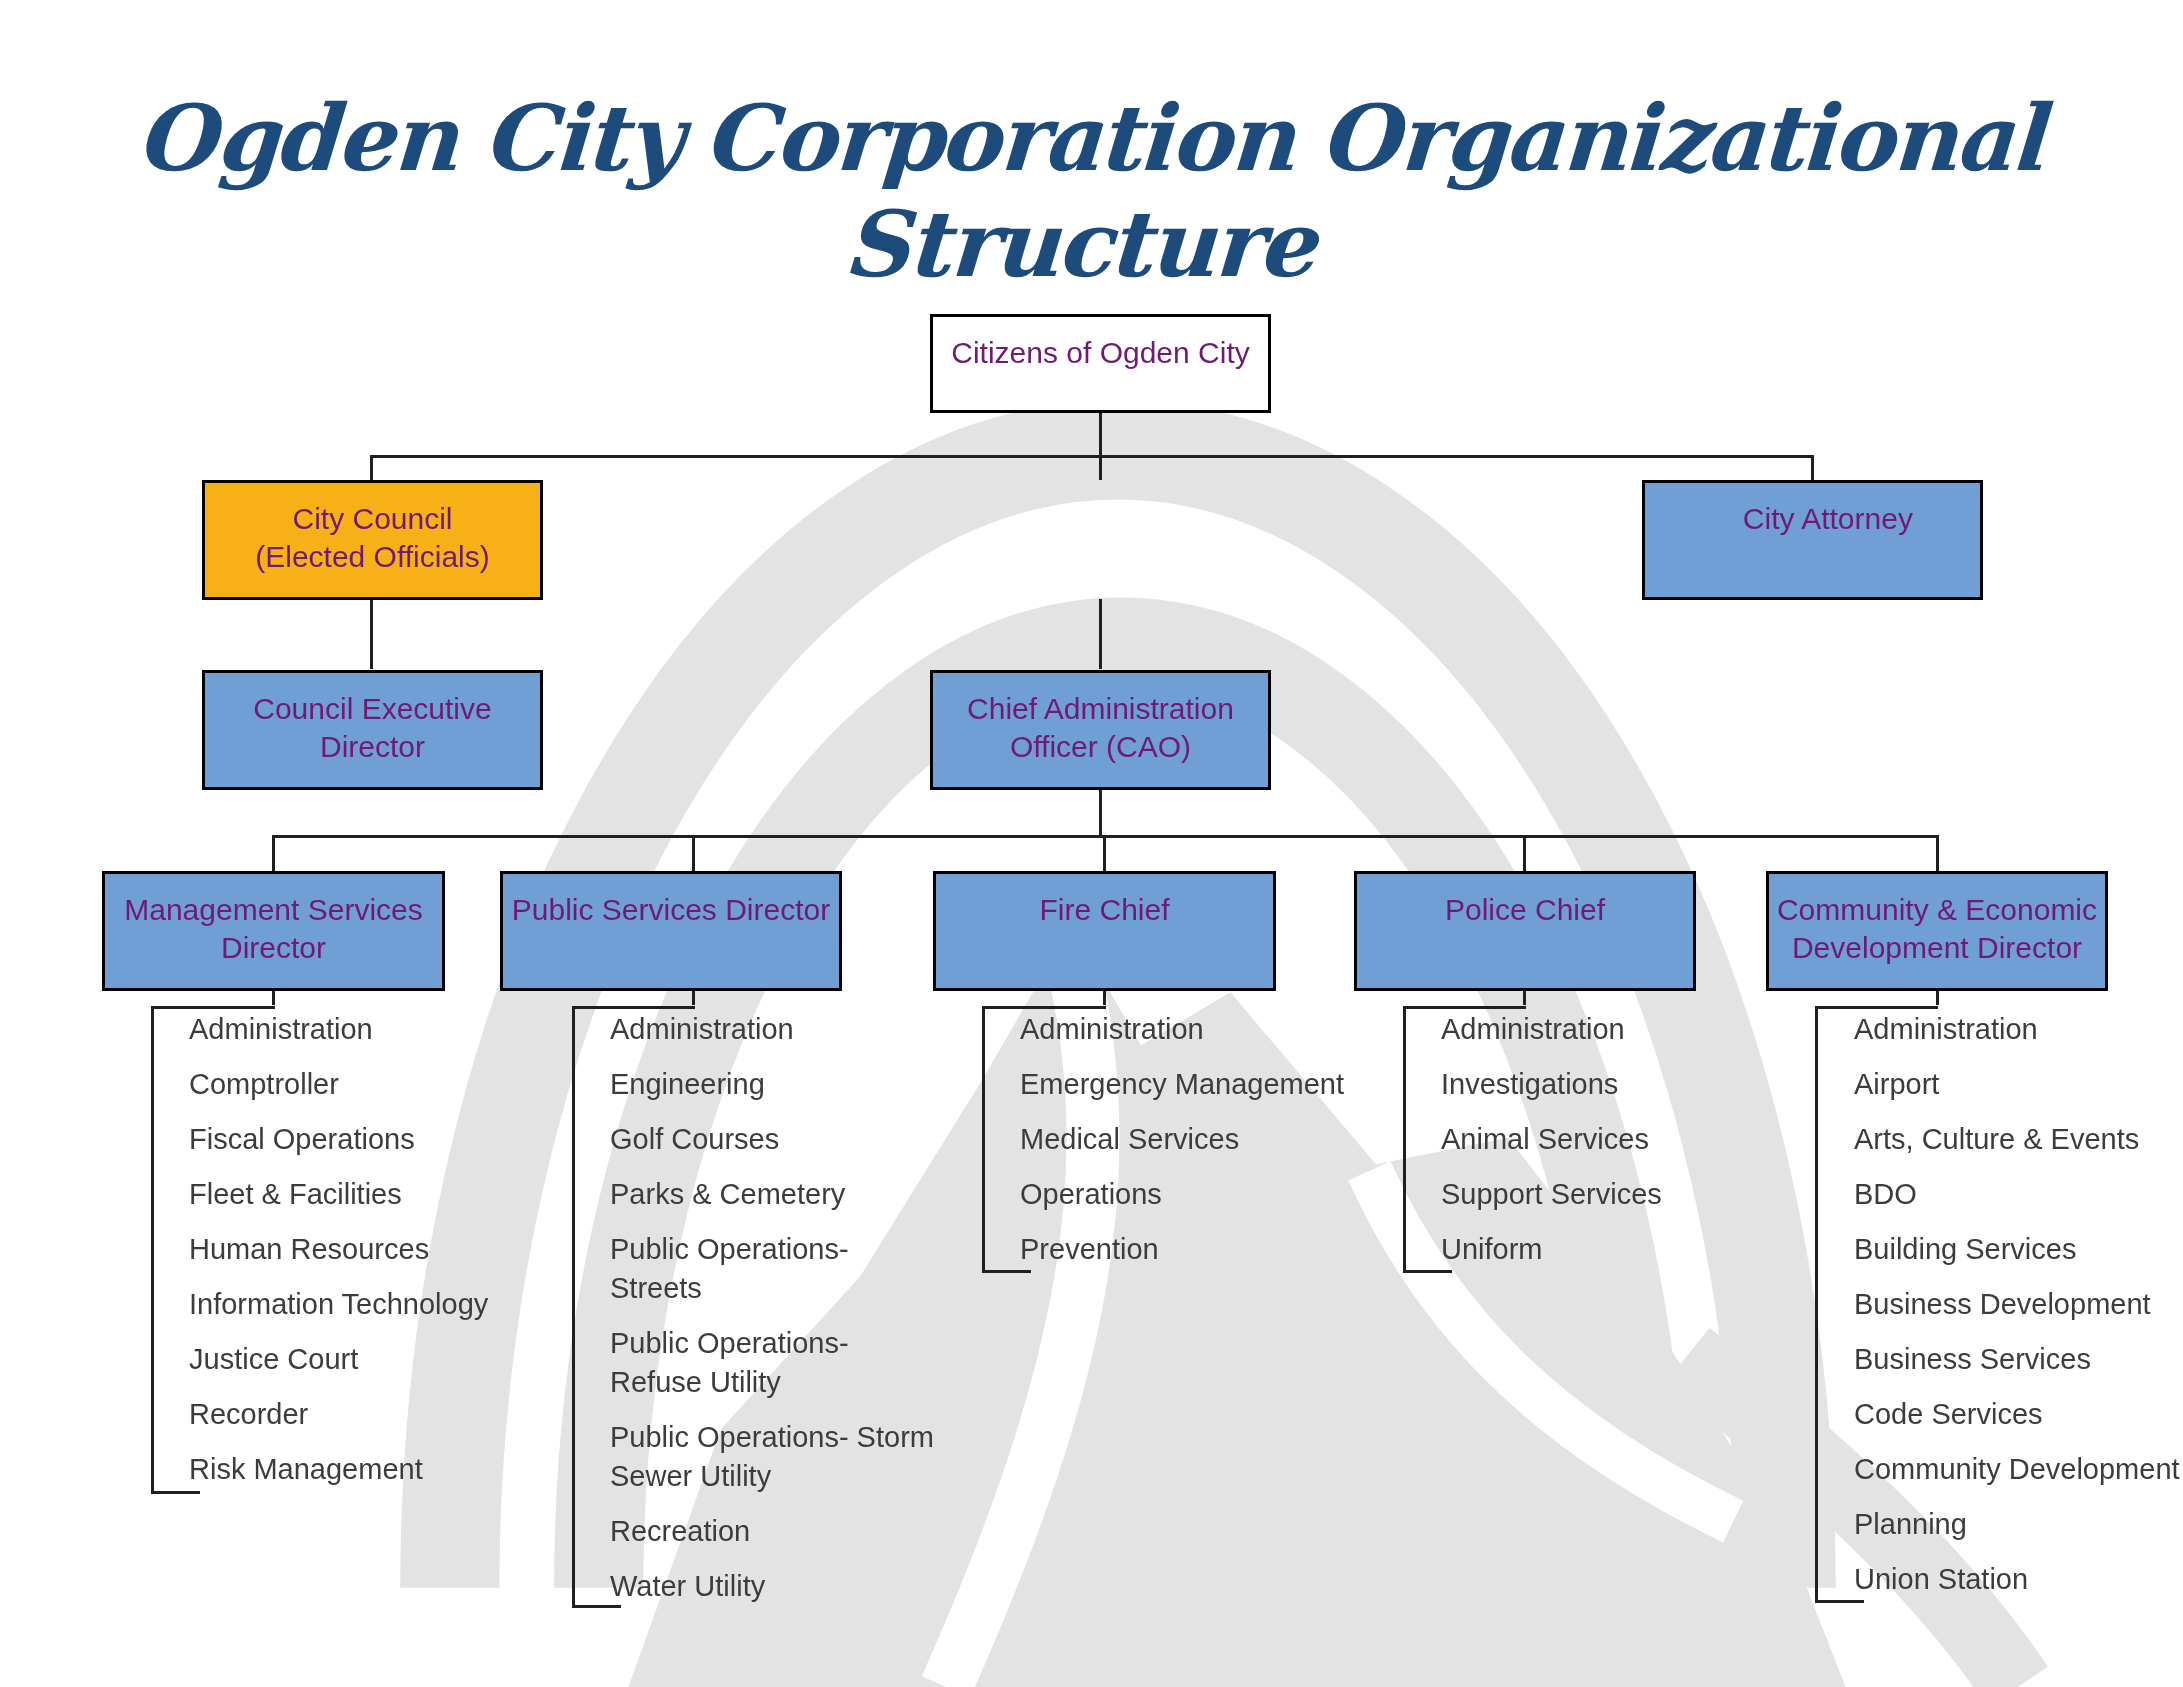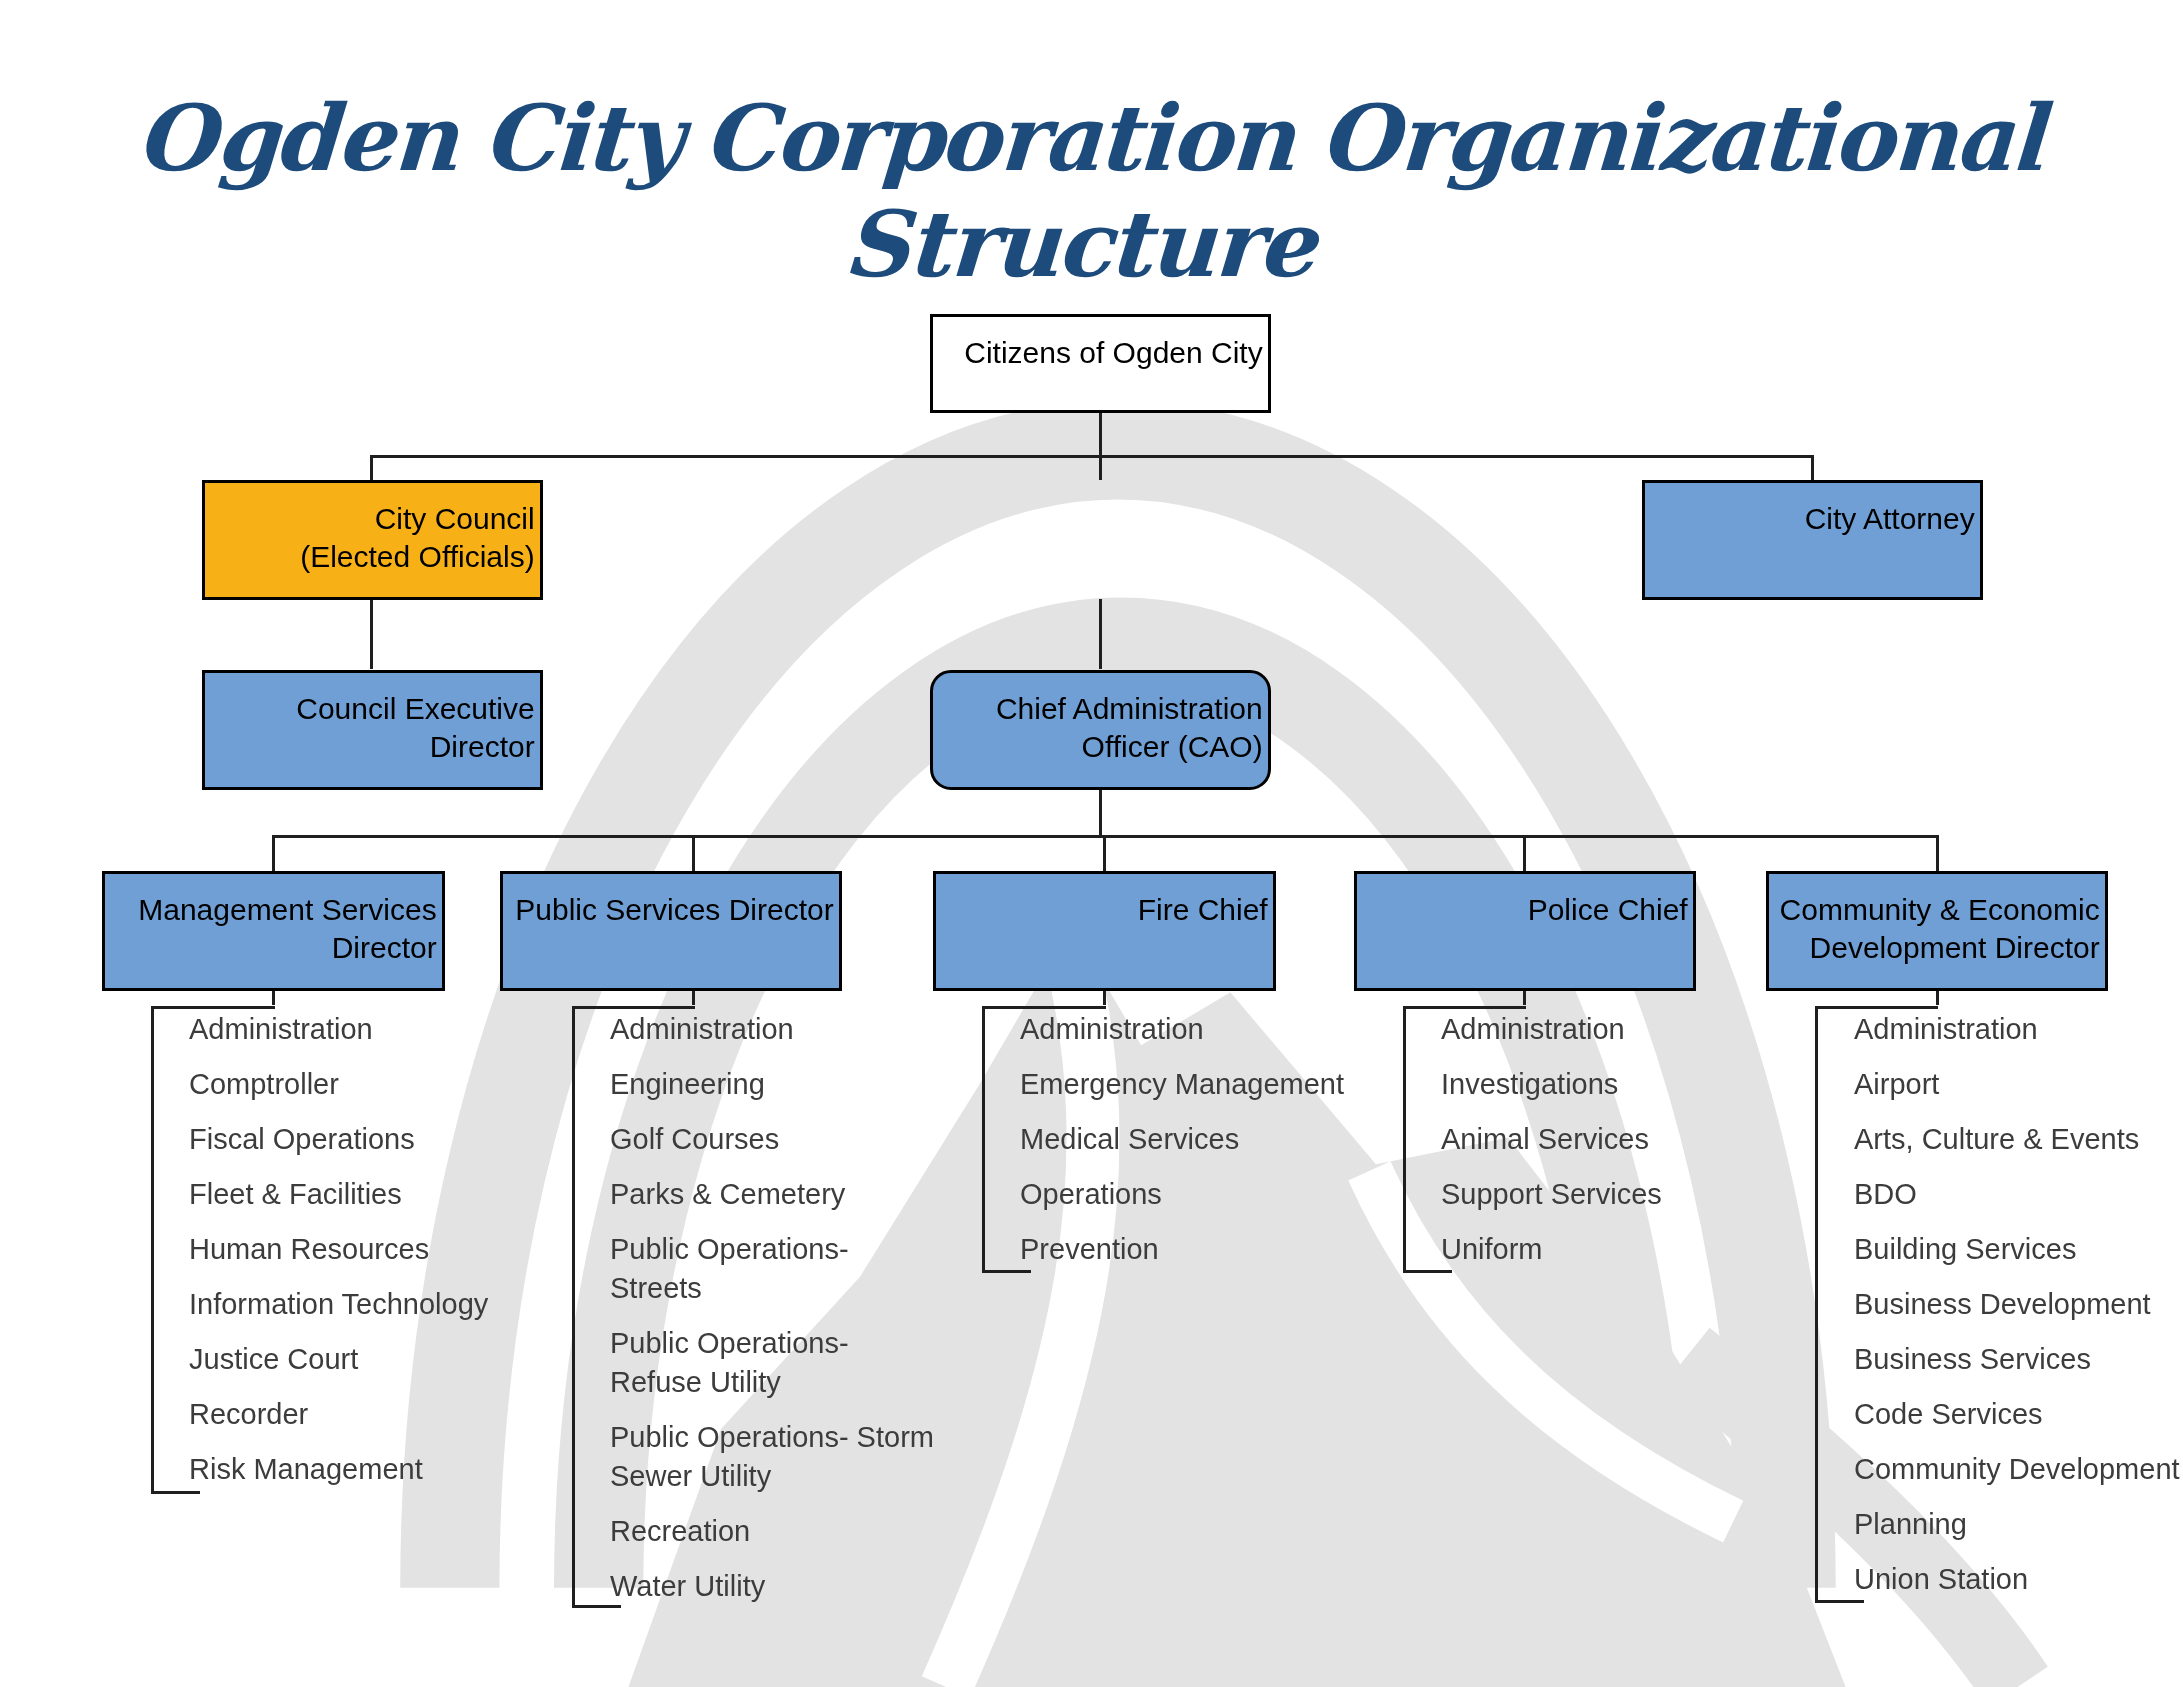--- a/index.html
+++ b/index.html
@@ -18,25 +18,25 @@
     font-style:italic;font-weight:700;
     font-size:91px;letter-spacing:-2.6px;
     color:var(--c-title,#1d4c7c);
     transform:skewX(-6deg);
     z-index:2;
   }
   .ln{position:absolute;background:#1f1f1f;z-index:1;}
   .box{
     position:absolute;box-sizing:border-box;
     border:3.3px solid #000;
-    text-align:right;
+    text-align:center;
     white-space:pre-line;
     font-size:30px;line-height:38px;
     padding:16.5px 5.3px 0 5.3px;
-    color:#000000;
+    color:#701a75;
     z-index:2;
   }
   .bg-white{background:#ffffff;}
   .bg-elected{background:var(--c-elected,#f7b116);}
   .bg-dept{background:var(--c-dept,#6f9fd4);}
   .dept-list{
     position:absolute;display:flex;flex-direction:column;
     color:#3c3c3c;z-index:2;
   }
   .dept-list .li{
@@ -99,21 +99,21 @@
   <div class="ln" style="left:1815px;top:1600px;width:49px;height:2.6px;"></div>
 
   <div class="box bg-white" style="left:930px;top:314px;width:341px;height:99px;">Citizens of Ogden City</div>
 
   <div class="box bg-elected" style="left:202px;top:480px;width:341px;height:120px;">City Council
 (Elected Officials)</div>
   <div class="box bg-dept" style="left:1642px;top:480px;width:341px;height:120px;padding-left:36px;">City Attorney</div>
 
   <div class="box bg-dept" style="left:202px;top:670px;width:341px;height:120px;">Council Executive
 Director</div>
-  <div class="box bg-dept" style="left:930px;top:670px;width:341px;height:120px;border-radius:21px;">Chief Administration
+  <div class="box bg-dept" style="left:930px;top:670px;width:341px;height:120px;">Chief Administration
 Officer (CAO)</div>
 
   <div class="box bg-dept" style="left:102px;top:871px;width:343px;height:120px;">Management Services
 Director</div>
   <div class="box bg-dept" style="left:500px;top:871px;width:342px;height:120px;">Public Services Director</div>
   <div class="box bg-dept" style="left:933px;top:871px;width:343px;height:120px;">Fire Chief</div>
   <div class="box bg-dept" style="left:1354px;top:871px;width:342px;height:120px;">Police Chief</div>
   <div class="box bg-dept" style="left:1766px;top:871px;width:342px;height:120px;">Community &amp; Economic
 Development Director</div>
 

